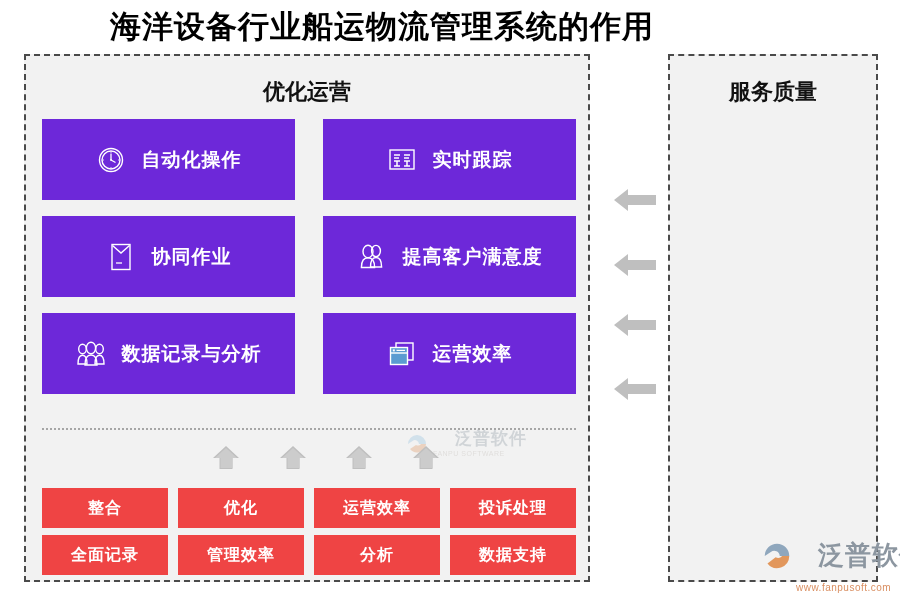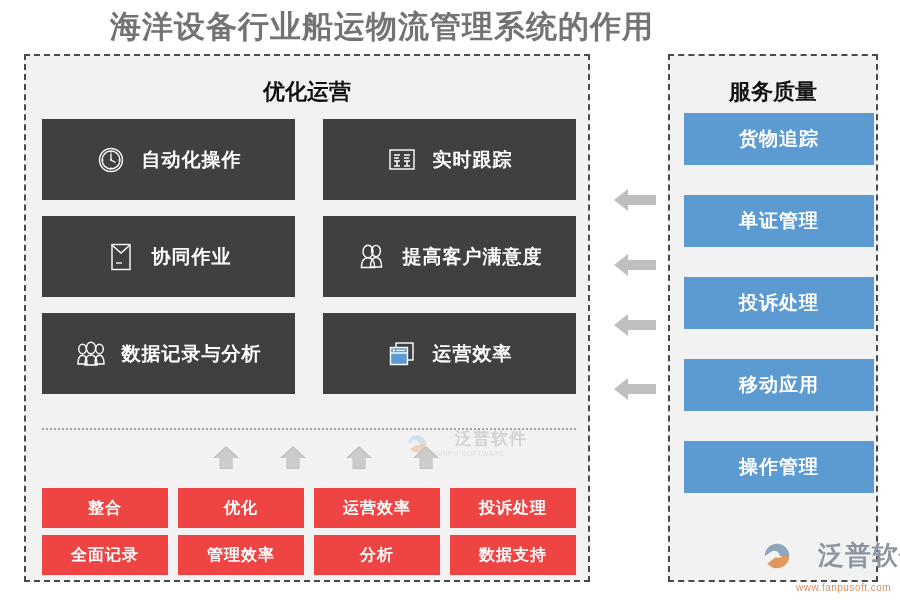--- a/index.html
+++ b/index.html
@@ -18,21 +18,21 @@
   
   #page-title {
     position: absolute;
     left: 0;
     top: 6px;
     width: 764px;
     text-align: center;
     font-family: "Liberation Serif", "DejaVu Serif", serif;
     font-size: 31px;
     font-weight: bold;
-    color: #737373;
+    color: #000000;
     letter-spacing: 1px;
     white-space: nowrap;
   }
 
   
   .panel {
     position: absolute;
     border: 2px dashed #4a4a4a;
     background: #f2f2f2;
     box-sizing: border-box;
@@ -60,21 +60,21 @@
     left: 16px;
     top: 63px;
     width: 534px;
     display: grid;
     grid-template-columns: 253px 253px;
     grid-template-rows: 81px 81px 81px;
     column-gap: 28px;
     row-gap: 16px;
   }
   .feature-card {
-    background: #404040;
+    background: #6d28d9;
     display: flex;
     align-items: center;
     justify-content: center;
     gap: 16px;
     box-sizing: border-box;
     padding: 0 6px;
   }
   .feature-card .card-icon {
     flex: 0 0 auto;
     width: 30px;
@@ -368,27 +368,20 @@
 <svg class="arrow-left" id="arrow-left-3" viewBox="0 0 46 30">
   <path d="M2 15 L16 4 L16 10 L44 10 L44 20 L16 20 L16 26 Z" fill="#BFBFBF"></path>
 </svg>
 <svg class="arrow-left" id="arrow-left-4" viewBox="0 0 46 30">
   <path d="M2 15 L16 4 L16 10 L44 10 L44 20 L16 20 L16 26 Z" fill="#BFBFBF"></path>
 </svg>
 
 <div id="right-panel" class="panel">
   <div class="panel-title">服务质量</div>
 
-  <div id="service-list">
-    <div class="service-card">货物追踪</div>
-    <div class="service-card">单证管理</div>
-    <div class="service-card">投诉处理</div>
-    <div class="service-card">移动应用</div>
-    <div class="service-card">操作管理</div>
-  </div>
 </div>
 
 <div class="watermark" id="watermark-main">
   <span class="wm-row">
     <svg width="30" height="30" viewBox="0 0 22 22">
       <path d="M2 11 A9 9 0 0 1 20 11 L13 11 A4 4 0 0 0 6.5 8 Z" fill="#8fa7bd"></path>
       <path d="M20 11 A9 9 0 0 1 4 16.5 L10 12 A4 4 0 0 0 14.8 11 Z" fill="#e2975c"></path>
     </svg>
     <span class="wm-name">泛普软件</span>
   </span>

